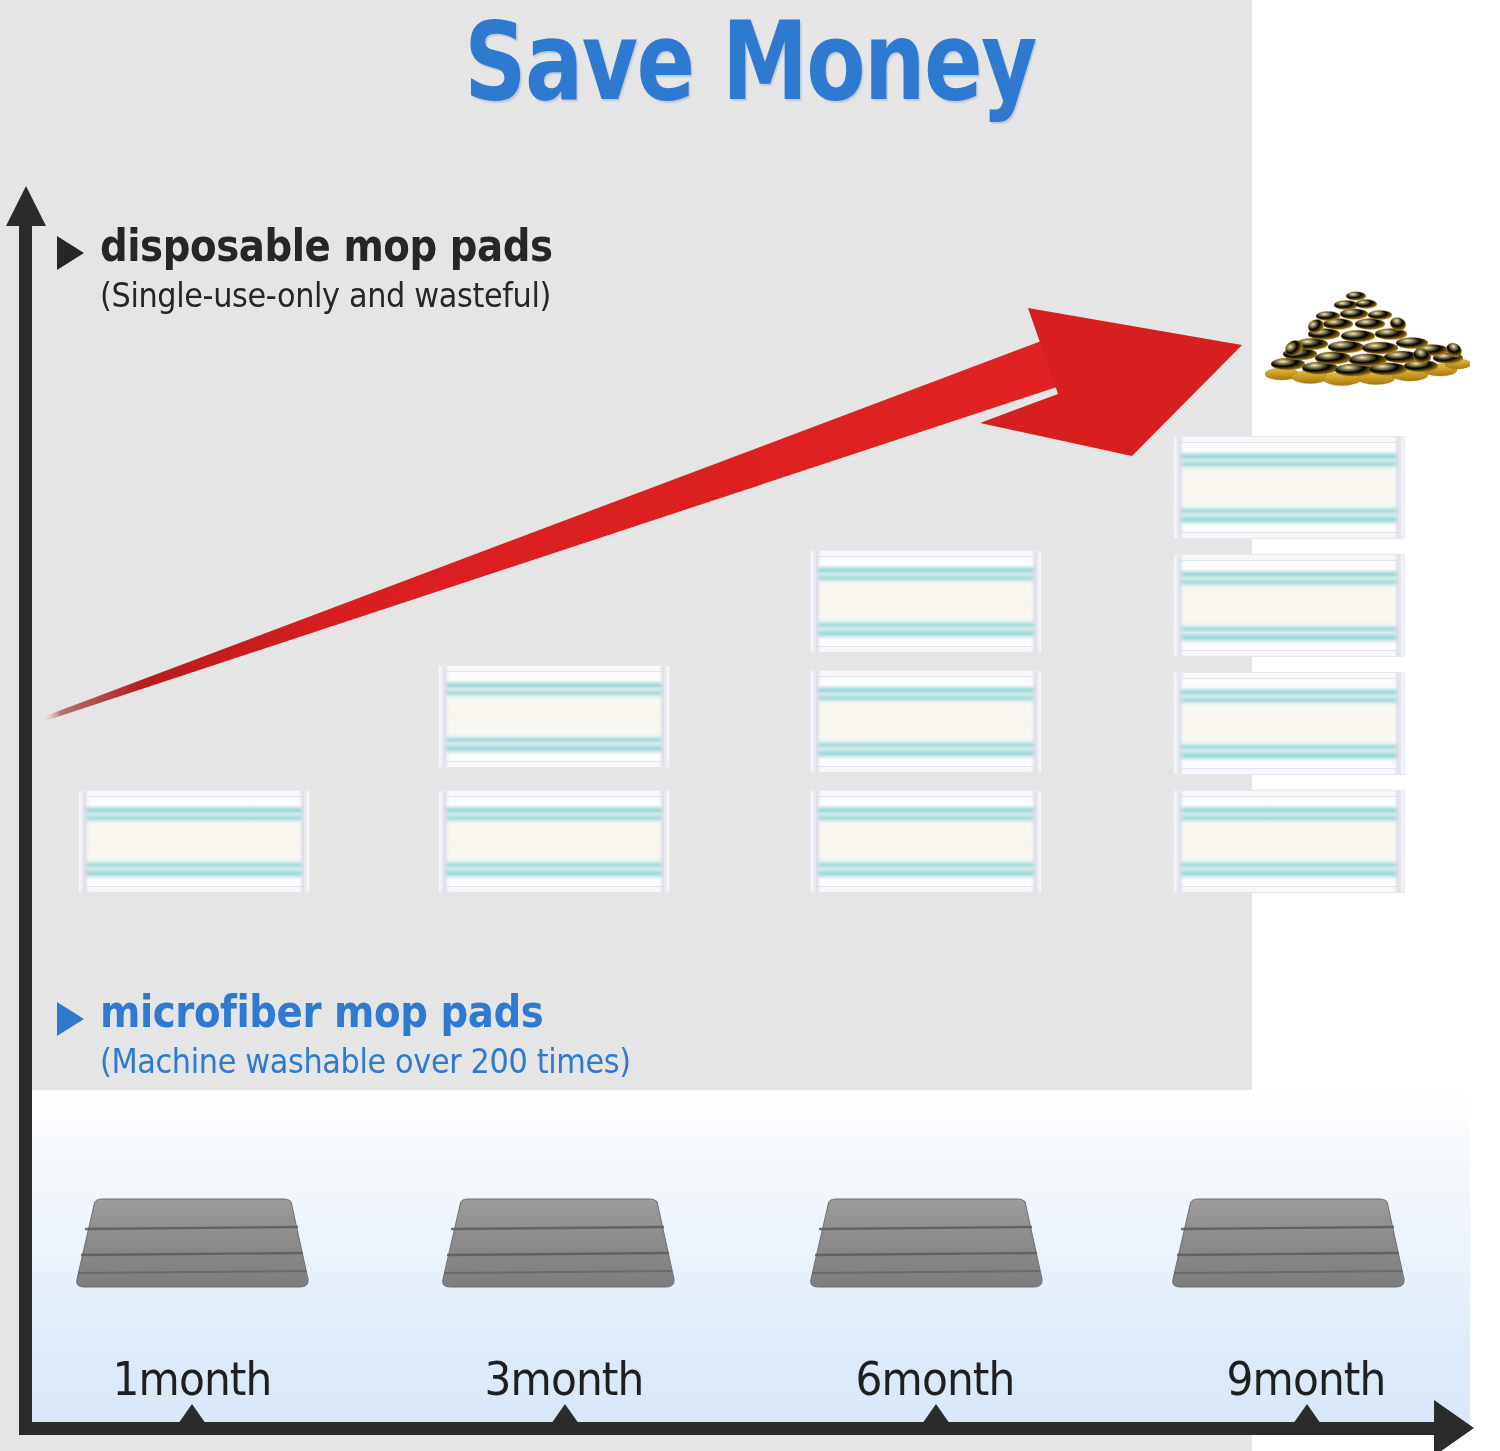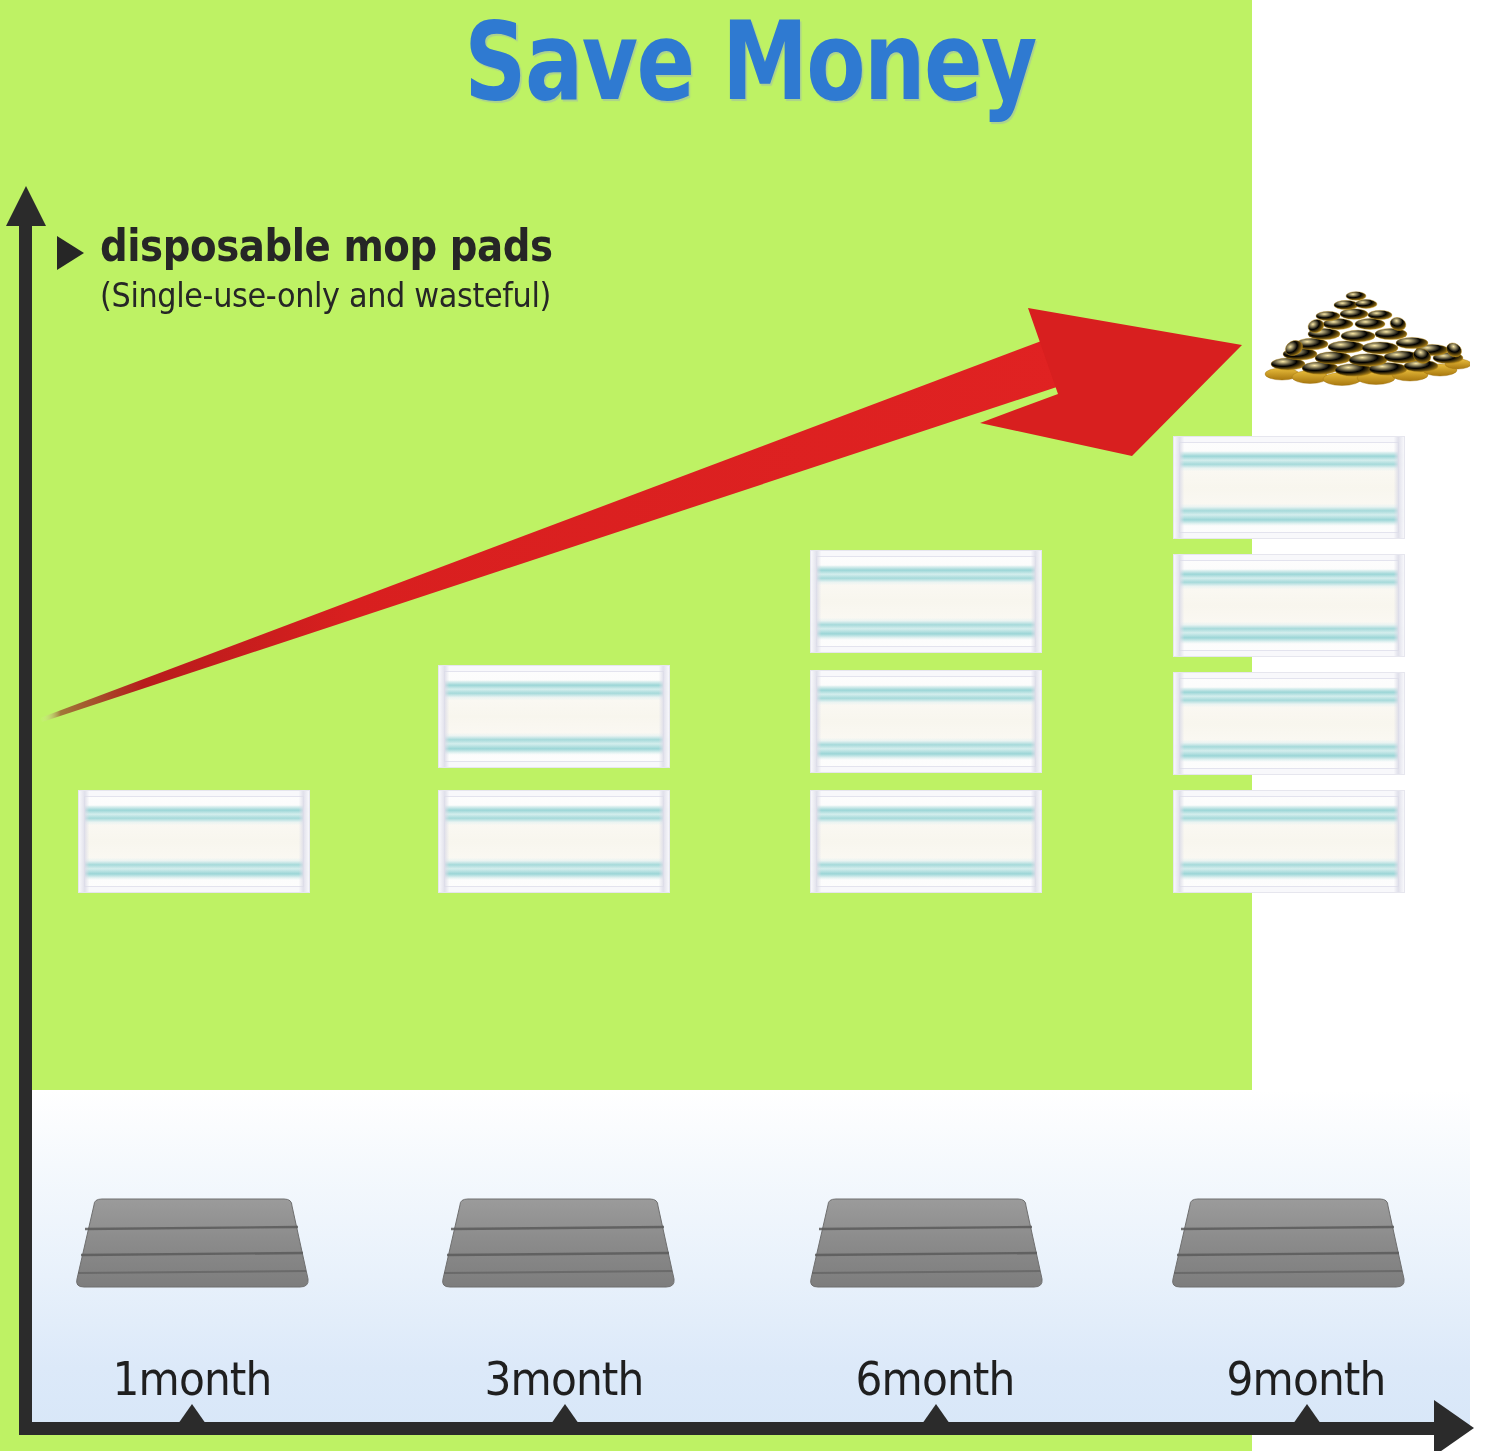--- a/index.html
+++ b/index.html
@@ -10,21 +10,21 @@
     height: 1451px;
     background: #ffffff;
     font-family: "Liberation Sans", sans-serif;
     overflow: hidden;
   }
 
   #stage {
     position: relative;
     width: 1252px;
     height: 1451px;
-    background: #bef264;
+    background: #e5e5e5;
     padding-left: 20px;
   }
 
   
   .bg-wash {
     position: absolute;
     left: 30px;
     top: 1090px;
     width: 1440px;
     height: 338px;
@@ -265,20 +265,27 @@
   <div class="tick" style="left:1293px"></div>
 
   <div class="series-label label-disposable">
     <div class="row">
       <span class="bullet"></span>
       <span class="series-name">disposable mop pads</span>
     </div>
     <div class="series-sub">(Single-use-only and wasteful)</div>
   </div>
 
+  <div class="series-label label-microfiber">
+    <div class="row">
+      <span class="bullet"></span>
+      <span class="series-name">microfiber mop pads</span>
+    </div>
+    <div class="series-sub">(Machine washable over 200 times)</div>
+  </div>
 
   <div class="dpad" style="left:78px;  top:790px"></div>
 
   <div class="dpad" style="left:438px; top:790px"></div>
   <div class="dpad" style="left:438px; top:665px"></div>
 
   <div class="dpad" style="left:810px; top:790px"></div>
   <div class="dpad" style="left:810px; top:670px"></div>
   <div class="dpad" style="left:810px; top:550px"></div>
 

